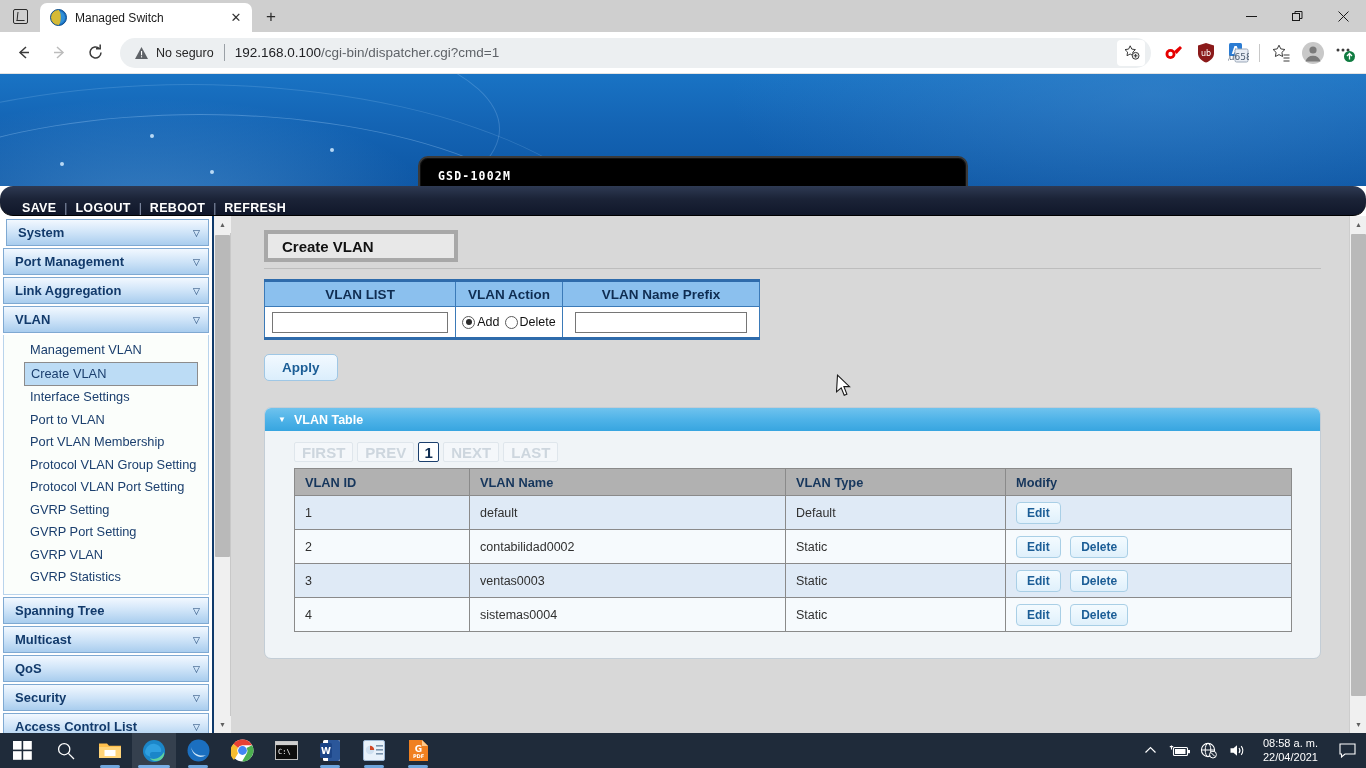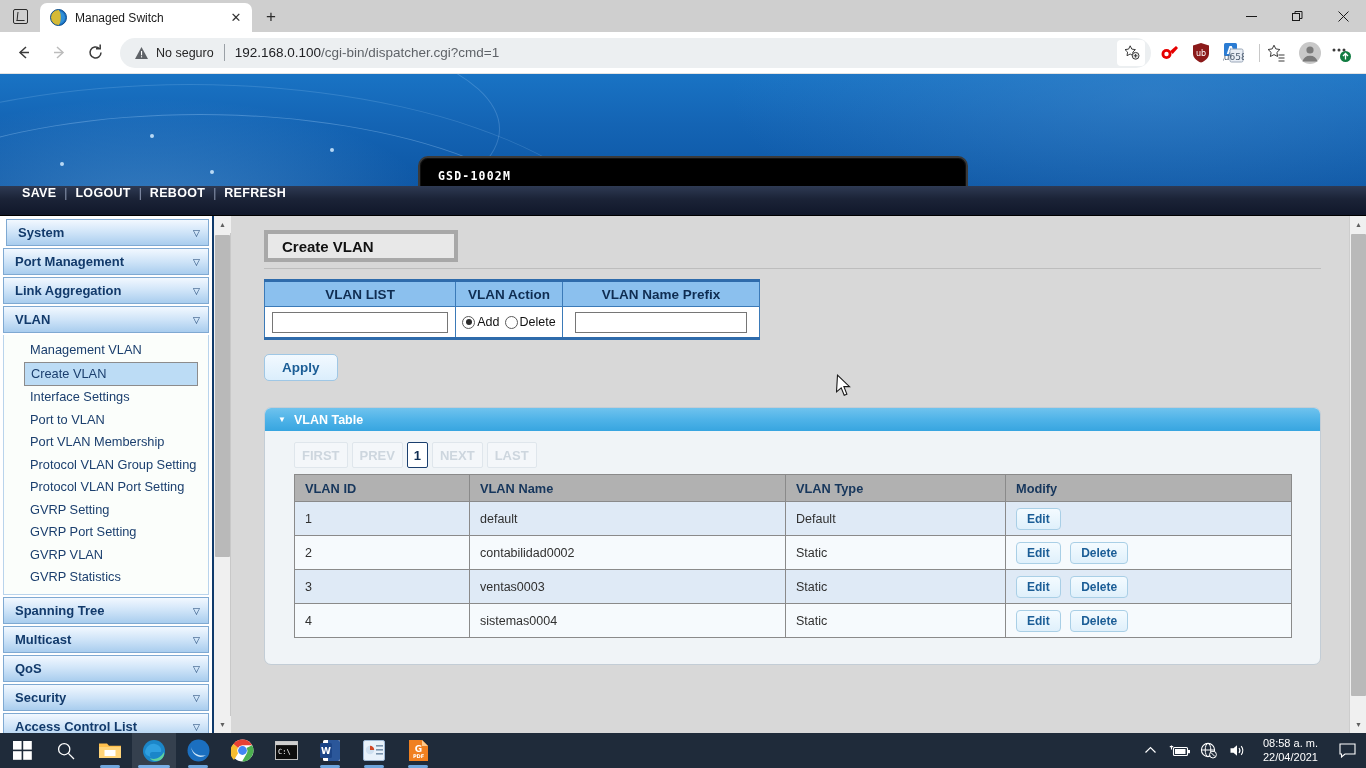--- a/index.html
+++ b/index.html
@@ -72,21 +72,21 @@
   .warn-icon { width: 15px; height: 13px; position: relative; flex: 0 0 auto; }
   .sec-text { font-size: 12.5px; color: #262626; white-space: nowrap; }
   .omni-sep { width: 1px; height: 17px; background: #9aa0a6; margin: 0 3px; }
   .url { font-size: 13.5px; color: #5f6368; white-space: nowrap; }
   .url b { color: #202124; font-weight: normal; }
   .omni-fav {
     margin-left: auto; width: 28px; height: 26px; background: #fff; border-radius: 4px;
     display: flex; align-items: center; justify-content: center;
   }
   .toolicon {
-    width: 30px; height: 30px; display: flex; align-items: center; justify-content: flex-start;
+    width: 30px; height: 30px; display: flex; align-items: center; justify-content: center;
     position: relative; flex: 0 0 auto;
   }
   .tool-sep { width: 1px; height: 18px; background: #c8c8c8; margin: 0 4px; }
 
   
   .page { position: relative; width: 1366px; height: 659px; background: #ffffff; overflow: hidden; }
 
   .banner {
     height: 112px; position: relative; overflow: hidden;
     background:
@@ -126,22 +126,23 @@
     box-shadow: 0 0 0 1px #111 inset;
   }
   .device-model {
     position: absolute; left: 18px; top: 11px; color: #ffffff;
     font-size: 11.5px; font-weight: bold; letter-spacing: 1.2px;
     font-family: "DejaVu Sans Mono", monospace;
   }
 
   .navstrip {
     height: 30px; background: linear-gradient(180deg, #2e3a53 0%, #1b2337 45%, #10172a 100%);
-    display: flex; align-items: flex-start; padding-left: 22px; gap: 0;
+    display: flex; align-items: flex-end; padding-left: 22px; gap: 0;
     border-bottom: 1px solid #000;
+    border-radius: 13px;
   }
   .navstrip a { color: #ffffff; font-size: 12.5px; font-weight: bold; letter-spacing: .3px; text-decoration: none; }
   .navstrip .vb { color: #8f9bb3; margin: 0 8px; font-size: 12px; }
 
   .body-area { position: relative; height: 517px; background: #d8d8d8; display: flex; }
 
   
   .lscroll {
     width: 17px; background: #f0f0f0; position: relative; flex: 0 0 auto;
     border-right: 1px solid #c8c8c8; order: 2;
@@ -241,22 +242,22 @@
   .panel-head {
     height: 23px; background: linear-gradient(180deg, #6fc3ee 0%, #4fb3e8 50%, #37a5e0 100%);
     display: flex; align-items: center; padding-left: 13px; gap: 8px;
   }
   .panel-head .tri { color: #ffffff; font-size: 8px; }
   .panel-head .ptitle { color: #ffffff; font-size: 12.5px; font-weight: bold; }
   .panel-body { padding: 11px 28px 26px 29px; }
 
   .pager { display: flex; gap: 4px; margin-bottom: 6px; }
   .pg {
-    min-width: 36px; height: 26px; display: flex; align-items: center; justify-content: center;
-    font-size: 13px; font-weight: bold; padding: 0 7px;
+    min-width: 36px; height: 20px; display: flex; align-items: center; justify-content: center;
+    font-size: 15px; font-weight: bold; padding: 0 7px;
     border: 1px solid #dfe6ec; background: #f4f7fa; color: #cdd6de; border-radius: 2px;
   }
   .pg.active { color: #0f2d52; background: #ffffff; border: 1.5px solid #1b3f6e; min-width: 21px; padding: 0 4px; }
 
   .vtable { border-collapse: collapse; width: 100%; background: #c2410c; border: 1px solid #8a8a8a; }
   .vtable th {
     background: #b1b1b1; border: 1px solid #8a8a8a; color: #16365c; font-size: 12.8px;
     font-weight: bold; text-align: left; height: 27px; padding: 0 10px;
   }
   .vtable td {

